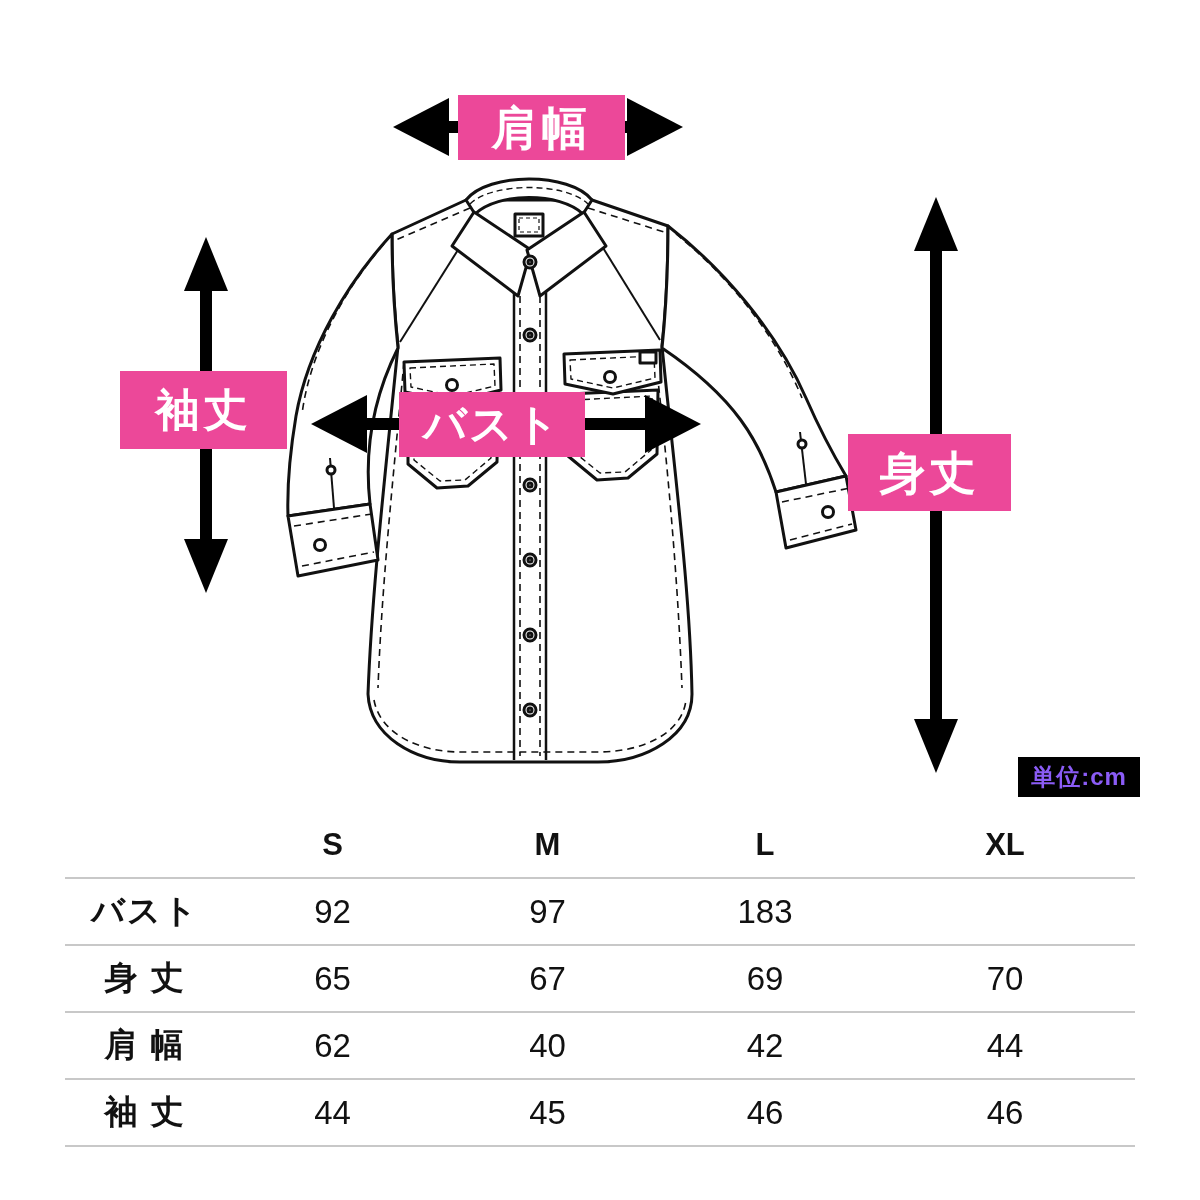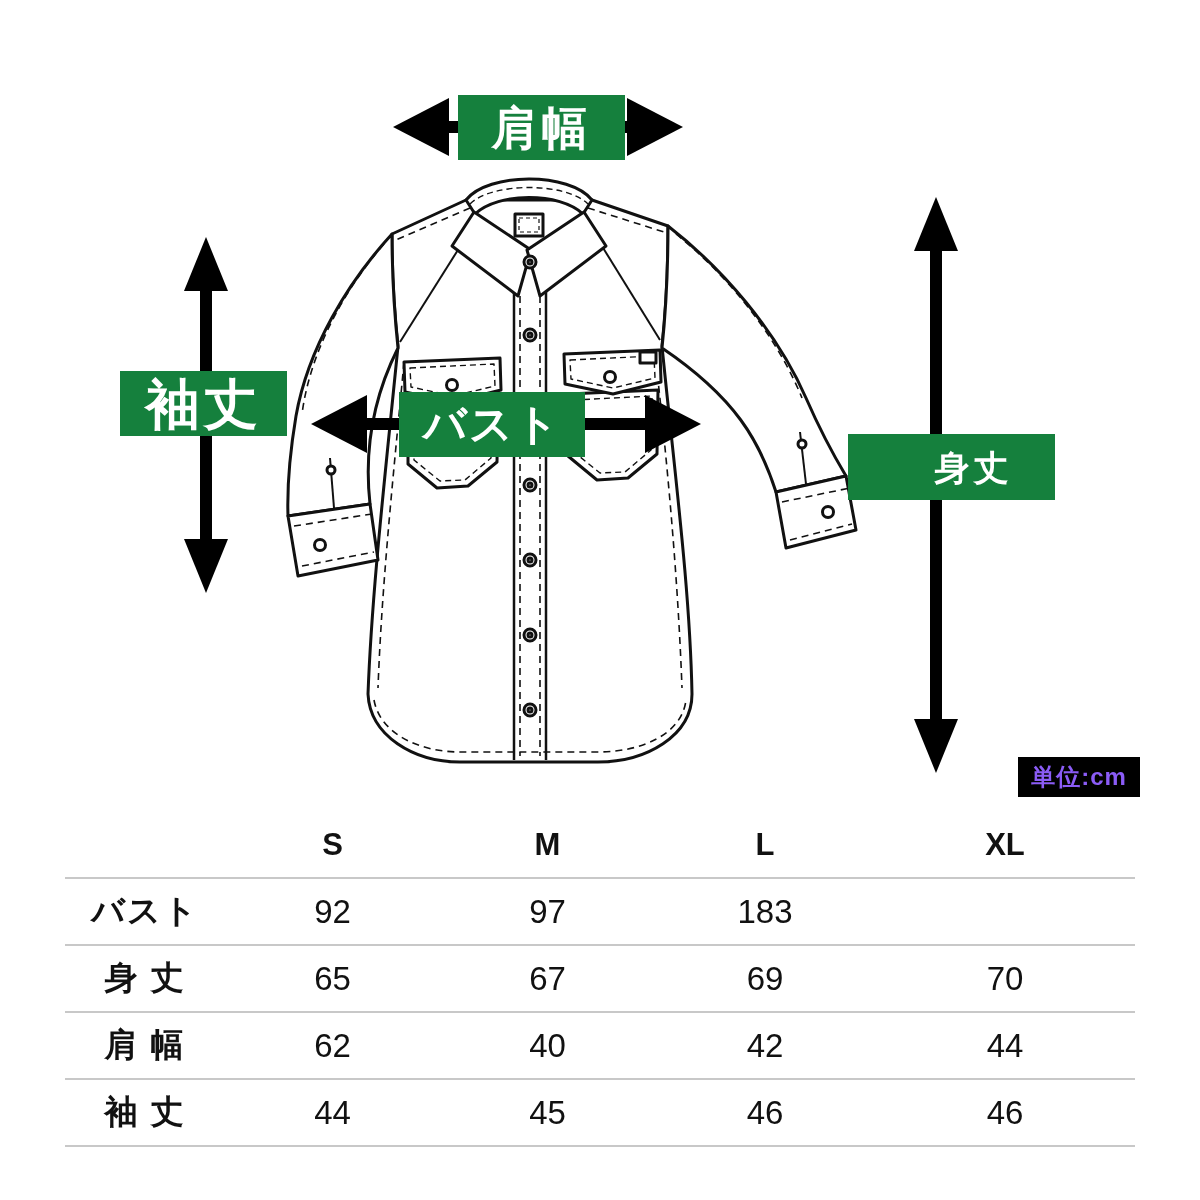--- a/index.html
+++ b/index.html
@@ -2,28 +2,28 @@
 <html><head>
 <meta charset="utf-8">
 <style>
   html,body{margin:0;padding:0;background:#fff;}
   .canvas{
     position:relative;width:1200px;height:1200px;background:#ffffff;overflow:hidden;
     font-family:"Liberation Sans","DejaVu Sans",sans-serif;color:#111;
   }
   svg.art{position:absolute;left:0;top:0;width:1200px;height:1200px;}
   .measure-label{
-    position:absolute;background:#15803d;color:#fff;font-weight:bold;
+    position:absolute;background:#ec4899;color:#fff;font-weight:bold;
     display:flex;align-items:center;justify-content:center;
     letter-spacing:4px;z-index:5;line-height:1;
   }
   .lbl-shoulder{left:458px;top:95px;width:167px;height:65px;font-size:46px;}
-  .lbl-sleeve{left:120px;top:371px;width:167px;height:65px;font-size:54px;}
+  .lbl-sleeve{left:120px;top:371px;width:167px;height:78px;font-size:44px;}
   .lbl-bust{left:399px;top:392px;width:186px;height:65px;font-size:43px;letter-spacing:2px;}
-  .lbl-body{left:848px;top:434px;width:163px;height:66px;font-size:35px;padding-left:44px;}
+  .lbl-body{left:848px;top:434px;width:163px;height:77px;font-size:46px;}
   .unit-badge{
     position:absolute;left:1018px;top:757px;width:122px;height:40px;
     background:#000;color:#8b5cf6;font-weight:bold;font-size:24px;
     display:flex;align-items:center;justify-content:center;z-index:5;letter-spacing:1px;
   }
   .size-table{position:absolute;left:65px;top:813px;width:1070px;z-index:4;}
   .t-row{
     display:grid;grid-template-columns:160px 215px 215px 220px 260px;
     height:65px;
   }

